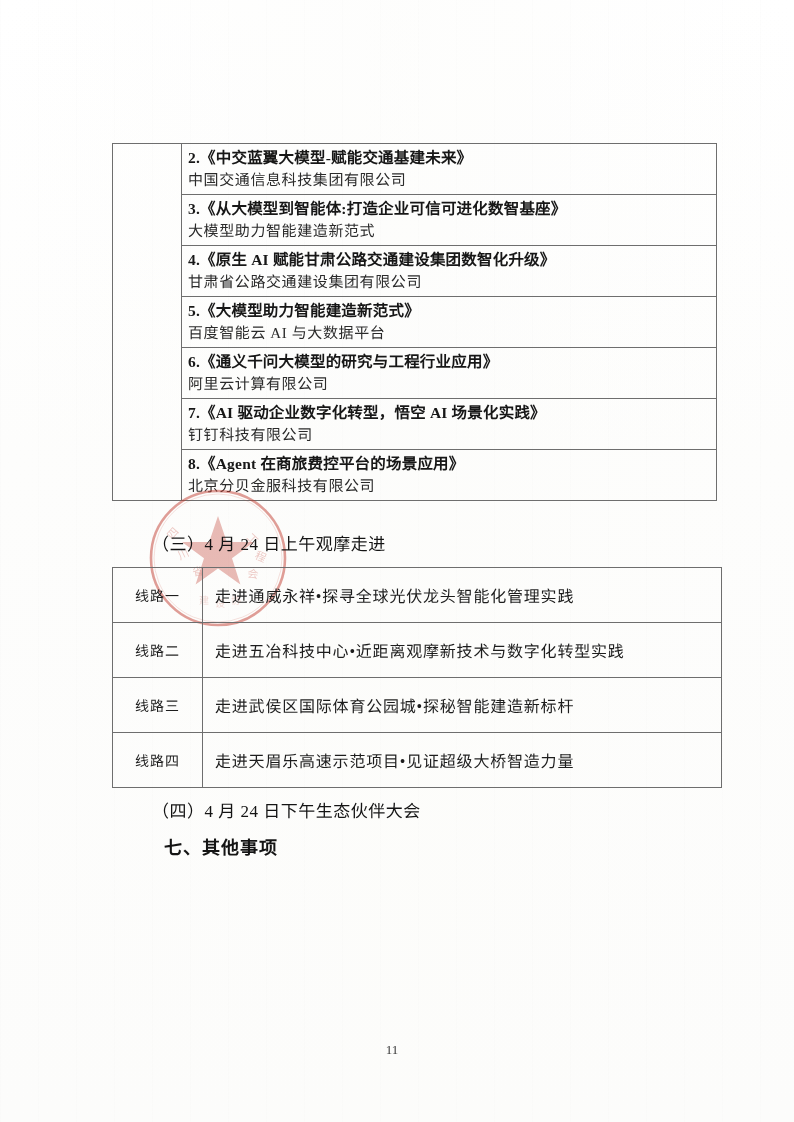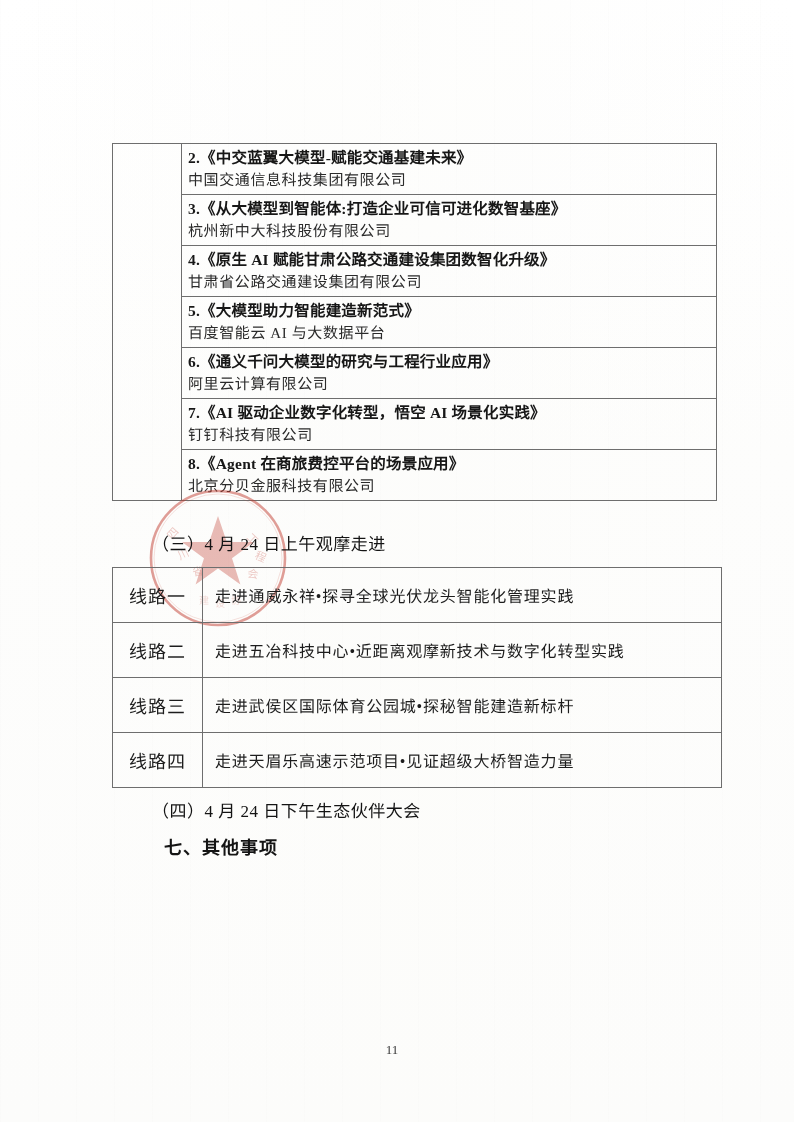--- a/index.html
+++ b/index.html
@@ -129,21 +129,21 @@
   #table-routes td {
     border: 1px solid #6e6e6e;
     padding: 0;
     height: 54px;
     vertical-align: middle;
   }
   #table-routes td.route-label {
     width: 89px;
     text-align: center;
     font-family: "Liberation Serif", "DejaVu Serif", serif;
-    font-size: 18px;
+    font-size: 14px;
     letter-spacing: 1px;
     color: #1d1d1d;
   }
   #table-routes td.route-desc {
     width: 506px;
     padding-left: 12px;
     font-family: "Liberation Serif", "DejaVu Serif", serif;
     font-size: 16px;
     letter-spacing: 0.8px;
     color: #1d1d1d;
@@ -186,21 +186,21 @@
       <tr>
         <td class="spacer-col" rowspan="7"></td>
         <td class="entry-col">
           <div class="entry-title">2.《中交蓝翼大模型-赋能交通基建未来》</div>
           <div class="entry-org">中国交通信息科技集团有限公司</div>
         </td>
       </tr>
       <tr>
         <td class="entry-col">
           <div class="entry-title">3.《从大模型到智能体:打造企业可信可进化数智基座》</div>
-          <div class="entry-org">杭州新中大科技股份有限公司</div>
+          <div class="entry-org">大模型助力智能建造新范式</div>
         </td>
       </tr>
       <tr>
         <td class="entry-col">
           <div class="entry-title">4.《原生 AI 赋能甘肃公路交通建设集团数智化升级》</div>
           <div class="entry-org">甘肃省公路交通建设集团有限公司</div>
         </td>
       </tr>
       <tr>
         <td class="entry-col">

